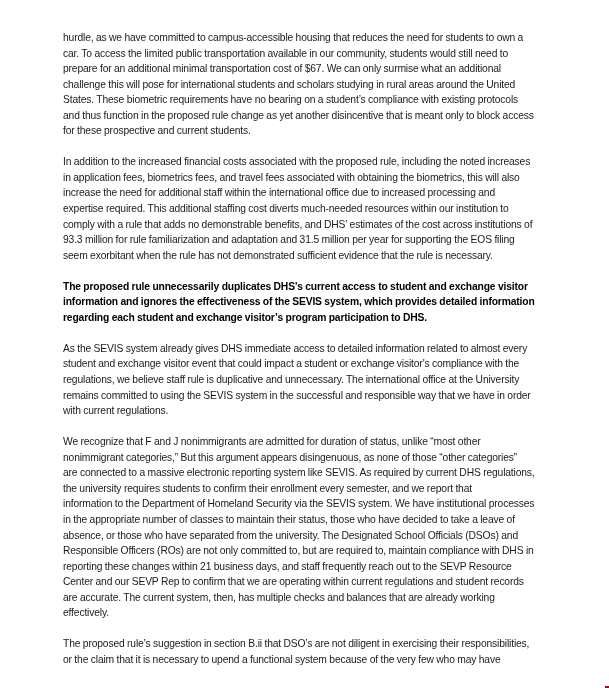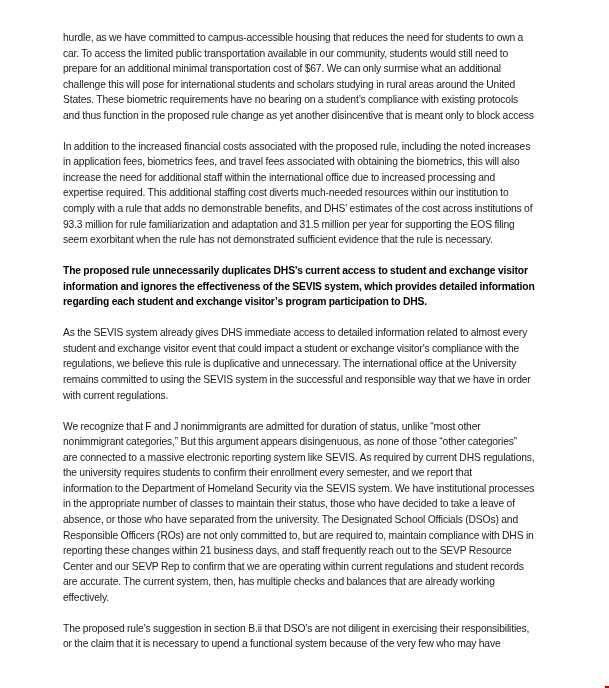--- a/index.html
+++ b/index.html
@@ -50,20 +50,21 @@
 <body>
 
 <div class="page">
   <div class="para">
     <span class="line">hurdle, as we have committed to campus-accessible housing that reduces the need for students to own a</span>
     <span class="line">car. To access the limited public transportation available in our community, students would still need to</span>
     <span class="line">prepare for an additional minimal transportation cost of $67. We can only surmise what an additional</span>
     <span class="line">challenge this will pose for international students and scholars studying in rural areas around the United</span>
     <span class="line">States. These biometric requirements have no bearing on a student’s compliance with existing protocols</span>
     <span class="line">and thus function in the proposed rule change as yet another disincentive that is meant only to block access</span>
+    <span class="line">for these prospective and current students.</span>
   </div>
 
   <div class="para">
     <span class="line">In addition to the increased financial costs associated with the proposed rule, including the noted increases</span>
     <span class="line">in application fees, biometrics fees, and travel fees associated with obtaining the biometrics, this will also</span>
     <span class="line">increase the need for additional staff within the international office due to increased processing and</span>
     <span class="line">expertise required. This additional staffing cost diverts much-needed resources within our institution to</span>
     <span class="line">comply with a rule that adds no demonstrable benefits, and DHS’ estimates of the cost across institutions of</span>
     <span class="line">93.3 million for rule familiarization and adaptation and 31.5 million per year for supporting the EOS filing</span>
     <span class="line">seem exorbitant when the rule has not demonstrated sufficient evidence that the rule is necessary.</span>
@@ -71,21 +72,21 @@
 
   <div class="para bold">
     <span class="line">The proposed rule unnecessarily duplicates DHS’s current access to student and exchange visitor</span>
     <span class="line">information and ignores the effectiveness of the SEVIS system, which provides detailed information</span>
     <span class="line">regarding each student and exchange visitor’s program participation to DHS.</span>
   </div>
 
   <div class="para">
     <span class="line">As the SEVIS system already gives DHS immediate access to detailed information related to almost every</span>
     <span class="line">student and exchange visitor event that could impact a student or exchange visitor's compliance with the</span>
-    <span class="line">regulations, we believe this rule is duplicative and unnecessary. The international office at the University</span>
+    <span class="line">regulations, we believe staff rule is duplicative and unnecessary. The international office at the University</span>
     <span class="line">remains committed to using the SEVIS system in the successful and responsible way that we have in order</span>
     <span class="line">with current regulations.</span>
   </div>
 
   <div class="para">
     <span class="line">We recognize that F and J nonimmigrants are admitted for duration of status, unlike “most other</span>
     <span class="line">nonimmigrant categories,” But this argument appears disingenuous, as none of those “other categories”</span>
     <span class="line">are connected to a massive electronic reporting system like SEVIS. As required by current DHS regulations,</span>
     <span class="line">the university requires students to confirm their enrollment every semester, and we report that</span>
     <span class="line">information to the Department of Homeland Security via the SEVIS system. We have institutional processes</span>

